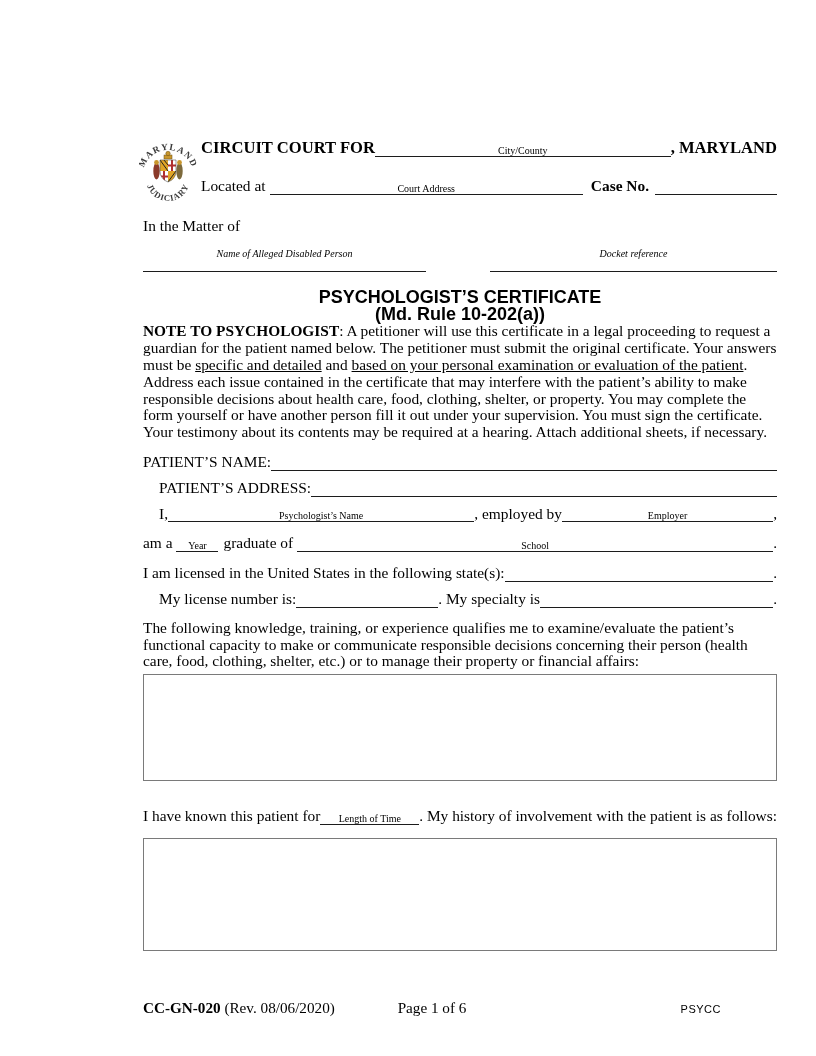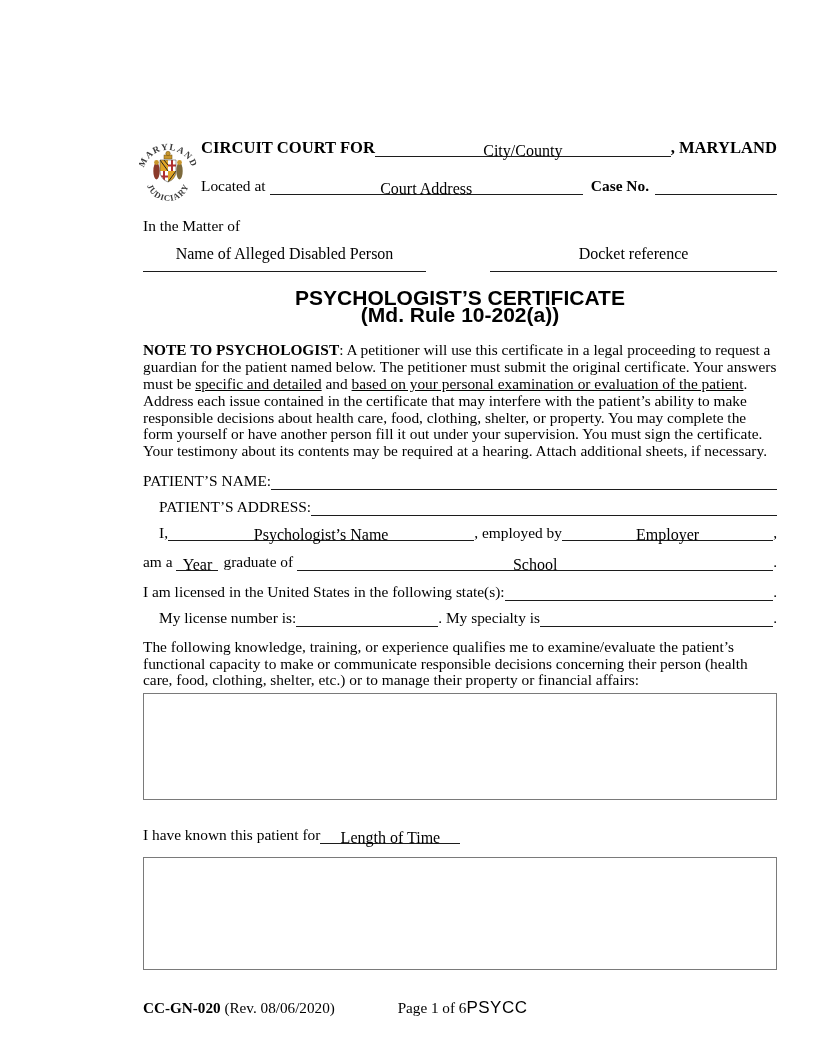--- a/index.html
+++ b/index.html
@@ -10,49 +10,49 @@
     color:#000; overflow:hidden;
   }
   .content { position:absolute; left:143px; top:140px; width:634px; }
   .seal { position:absolute; left:139px; top:139px; width:58px; height:74px; }
   .hdr { margin-left:58px; }
   .row { display:flex; align-items:flex-end; }
   .blank { position:relative; border-bottom:1px solid #1c1c1c; height:14px; min-width:24px; align-self:flex-end; }
   .blank.grow { flex:1 1 auto; }
   .sub {
     position:absolute; top:1px; left:0; right:0; text-align:center;
-    font-size:16px; line-height:13px; white-space:nowrap; font-weight:normal;
+    font-size:10px; line-height:13px; white-space:nowrap; font-weight:normal;
   }
   .b { font-weight:bold; }
   .u { text-decoration:underline; }
   .sans { font-family:"Liberation Sans", sans-serif; }
   .nowrap { white-space:nowrap; }
   .mt9  { margin-top:9px;margin-left:16px; }
   .mt13 { margin-top:13px; }
   .has-sub { margin-bottom:13px; }
   .hdr-row1 { font-size:16.6px; }
   .hdr-row2 { margin-top:21px; }
   .matter { margin-top:23px; }
-  .namedocket { margin-top:12px; }
+  .namedocket { margin-top:12px;font-style:italic; }
   .namedocket .blank { height:26px; }
   .namedocket .gap { width:64px; }
-  .titleblock { margin-top:17px; text-align:center; font-weight:bold; font-size:21px; line-height:17px; }
-  .note { margin-top:19px; }
+  .titleblock { margin-top:17px; text-align:center; font-weight:bold; font-size:18px; line-height:17px; }
+  .note { }
   .textbox { border:1px solid #7a7a7a; width:634px; background:#fff; }
   .box1 { margin-top:4px; height:107px; }
   .box2 { margin-top:12px; height:113px; }
   .known { margin-top:27px; }
   .qual { margin-top:12px; }
   .footer {
     position:absolute; left:143px; top:1000px; width:634px;
     display:flex; align-items:baseline; font-size:15.2px;
   }
   .footer .fl { flex:1 1 0; }
   .footer .fc { flex:0 0 auto; }
-  .footer .fr { flex:1 1 0; text-align:left; padding-right:56px; font-size:17px; letter-spacing:0.5px; }
+  .footer .fr { flex:1 1 0; text-align:right; padding-right:56px; font-size:11px; letter-spacing:0.5px; }
   .pad-r { padding-right:4px; }
 </style>
 </head>
 <body>
 
 <div class="page">
 
   <svg class="seal" viewBox="0 0 58 74">
     <defs>
       <path id="arcTop" d="M 4 36 A 25 25 0 0 1 54 36"></path>
@@ -181,20 +181,21 @@
 
     <p class="qual">The following knowledge, training, or experience qualifies me to examine/evaluate the patient’s functional capacity to make or communicate responsible decisions concerning their person (health care, food, clothing, shelter, etc.) or to manage their property or financial affairs:</p>
 
     <div class="textbox box1"></div>
 
     <div class="row known has-sub">
       <span class="nowrap">I have known this patient for</span>
       <span class="blank" style="width:140px;">
         <span class="sub">Length of Time</span>
       </span>
+      <span class="nowrap">. My history of involvement with the patient is as follows:</span>
     </div>
 
     <div class="textbox box2"></div>
 
   </div>
 
   <div class="footer">
     <span class="fl"><span class="b">CC-GN-020</span><span> (Rev. 08/06/2020)</span></span>
     <span class="fc">Page 1 of 6</span>
     <span class="fr sans">PSYCC</span>

